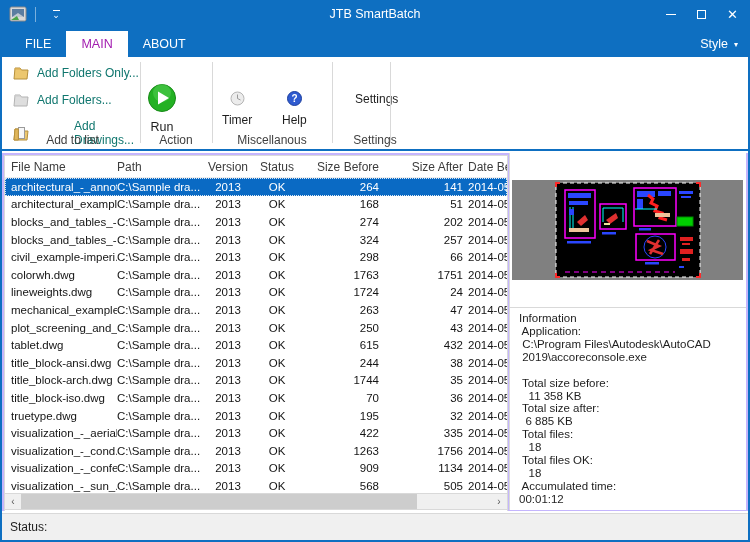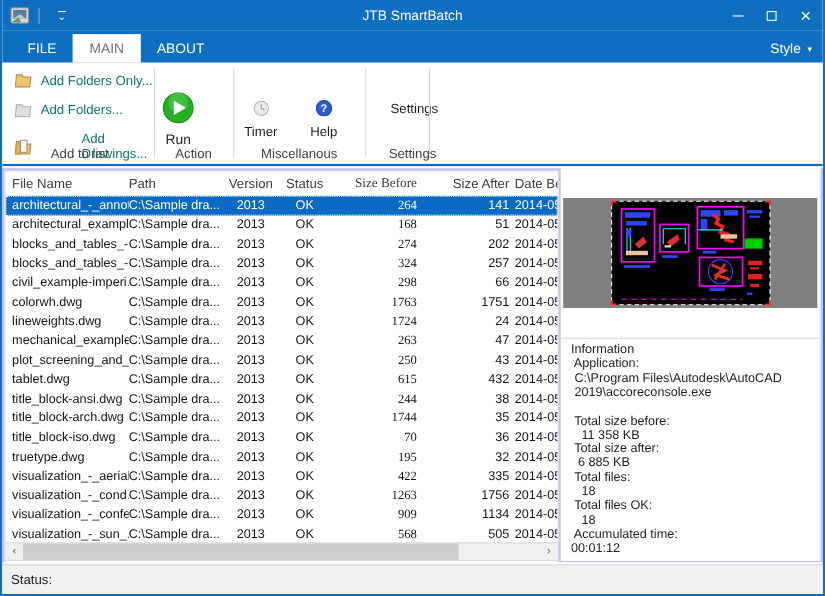--- a/index.html
+++ b/index.html
@@ -18,21 +18,21 @@
   .win-btns { margin-left:auto; display:flex; height:100%; }
   .win-btn { width:31px; height:100%; display:flex; align-items:center; justify-content:center; color:#fff; font-size:12px; }
   .glyph-min { width:10px; height:1px; background:#fff; display:block; }
   .glyph-max { width:9px; height:9px; border:1px solid #fff; display:block; }
   .glyph-close { font-size:13px; line-height:13px; }
 
   
   .tabrow { position:absolute; left:0; top:28px; right:0; height:29px; background:#0e6fc1; display:flex; align-items:flex-end; }
   .tab { height:26px; padding:0 15px; display:flex; align-items:center; color:#fff; font-size:12.5px; margin-left:0; }
   .tab:first-child { margin-left:8px; }
-  .tab.active { background:#fff; color:#737373; }
+  .tab.active { background:#fff; color:#a21caf; }
   .style-dd { margin-left:auto; margin-right:10px; height:26px; display:flex; align-items:center; color:#ffffff; font-size:12.5px; gap:6px; }
   .style-dd .caret { font-size:8px; }
 
   
   .ribbon { position:absolute; left:0; top:57px; right:0; height:94px; background:#fff; border-bottom:2px solid #0e6fc1; }
   .rgroup { position:absolute; top:0; bottom:0; }
   .g-addtolist { left:3px;  width:135px; }
   .g-action    { left:138px; width:72px; }
   .g-misc      { left:210px; width:120px; }
   .g-settings  { left:344px; width:58px;padding-left:33px; }
@@ -50,21 +50,21 @@
   .table-panel { position:absolute; left:2px; top:2px; width:504px; bottom:0; background:#fff; border:1px solid #d9d9d9; border-bottom:none; overflow:hidden; }
   .thead { display:flex; height:22px; align-items:center; border-bottom:1px solid #ededed; font-size:12px; color:#3c3c3c; white-space:nowrap; overflow:hidden; }
   .tbody { overflow:hidden; }
   .trow { display:flex; height:17.6px; align-items:center; font-size:11.5px; color:#141414; white-space:nowrap; overflow:hidden; }
   .trow.sel { background:#0a6ac4; color:#fff; outline:1px dotted rgba(255,255,255,.85); outline-offset:-1px; }
   .cell { overflow:hidden; flex:0 0 auto; }
   .c-file   { width:112px; padding-left:6px; }
   .c-path   { width:88px; }
   .c-ver    { width:46px; text-align:center; }
   .c-status { width:52px; text-align:center; }
-  .c-sb     { width:76px; text-align:right;font-family:Liberation Serif, serif; }
+  .c-sb     { width:76px; text-align:right; }
   .c-sa     { width:84px; text-align:right; }
   .c-date   { width:70px; padding-left:5px; }
 
   
   .hscroll { position:absolute; left:2px; bottom:1px; width:504px; height:17px; background:#f0f0f0; border:1px solid #d9d9d9; display:flex; align-items:center; }
   .hs-arrow { width:16px; height:100%; display:flex; align-items:center; justify-content:center; color:#5a5a5a; font-size:10px; }
   .hs-track { position:relative; flex:1; height:100%; }
   .hs-thumb { position:absolute; left:0; top:0; bottom:0; width:396px; background:#cdcdcd; }
 
   

